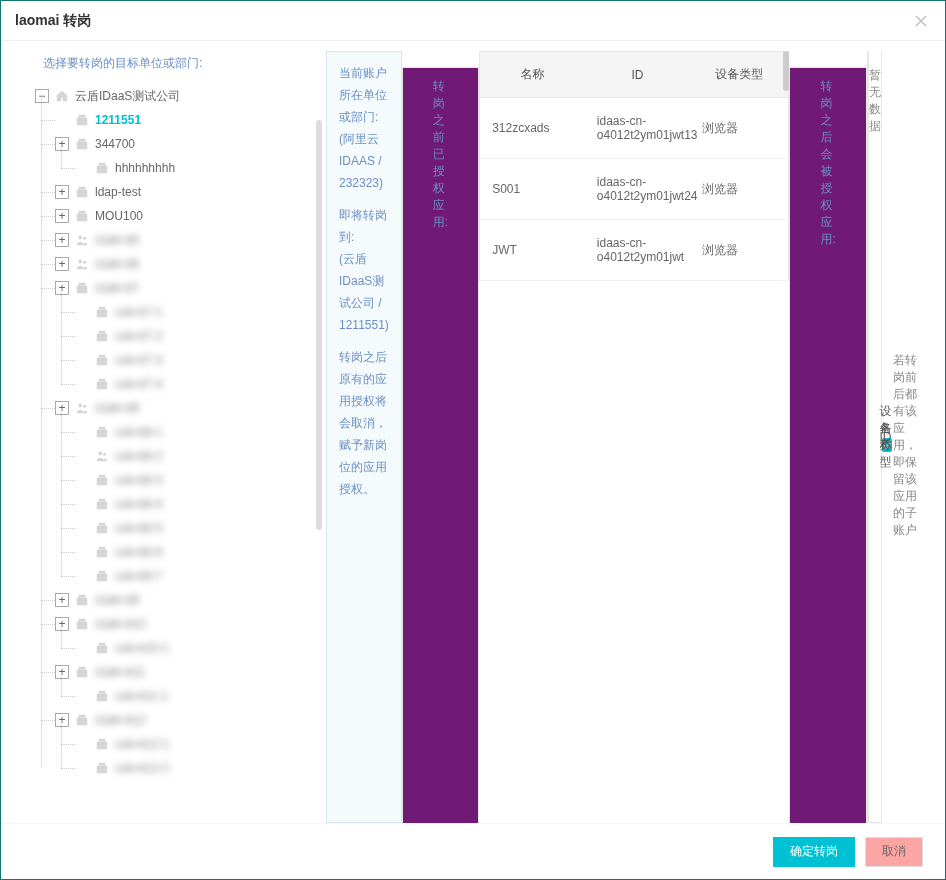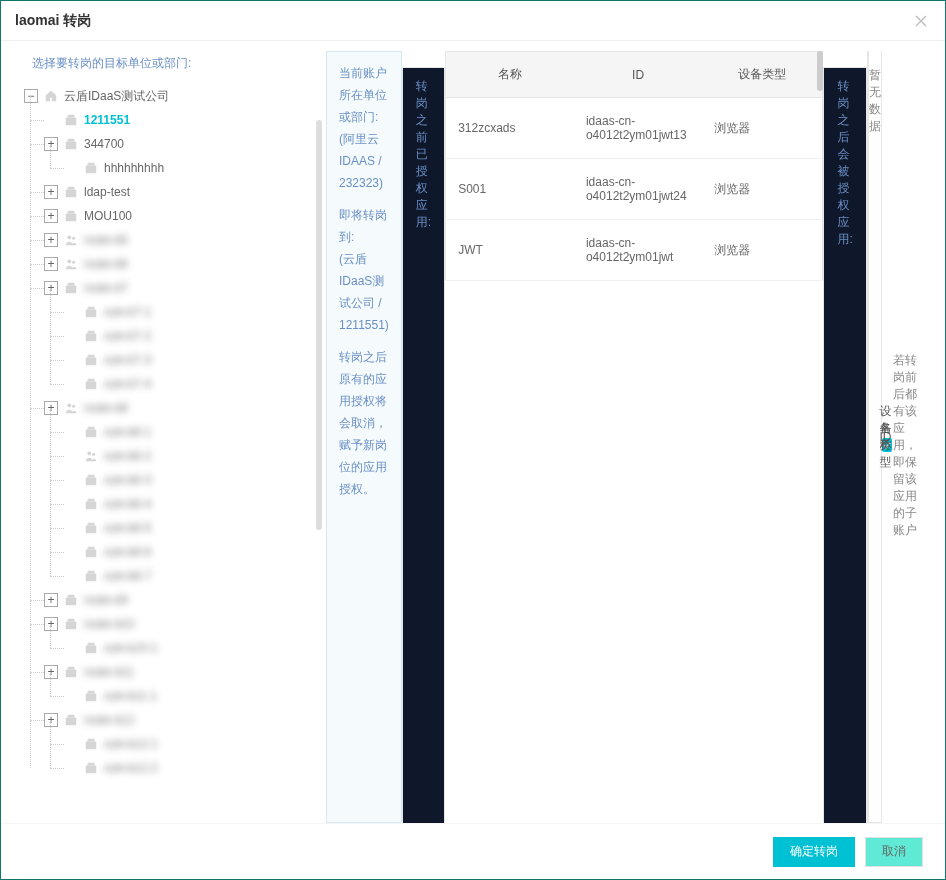--- a/index.html
+++ b/index.html
@@ -8,21 +8,21 @@
 
   
   .modal-header { height: 40px; display: flex; align-items: center; padding: 0 14px; border-bottom: 1px solid #f0f0f0; }
   .modal-title { font-size: 14px; color: #333; font-weight: 700; }
   .modal-close { margin-left: auto; width: 20px; height: 20px; cursor: pointer; display:flex; align-items:center; justify-content:center; }
   .modal-close svg { width: 14px; height: 14px; stroke: #c0c0c0; }
 
   .modal-body { flex: 1; display: flex; padding: 10px 0 0 0; overflow: hidden; }
 
   
-  .left-panel { width: 325px; display: flex; flex-direction: column; padding-left: 5px; }
+  .left-panel { width: 325px; display: flex; flex-direction: column; padding-left: 16px; }
   .left-instr { color: #6a8fc5; font-size: 12px; padding: 4px 0 12px 26px; }
   .tree-wrap { flex:1; position:relative; }
   .tree-scroll { position:absolute; left:0; right:0; top:0; bottom:0; overflow:hidden; padding-left: 18px; }
   .tree-scrollbar { position:absolute; right:4px; top:36px; width:6px; height:410px; background:#ddd; border-radius:3px; cursor:pointer; }
 
   .tree ul { list-style:none; margin:0; padding:0; }
   .tree li { position:relative; }
   .node-row { display:flex; align-items:center; height:24px; color:#666; white-space:nowrap; }
   .expander { width:14px; height:14px; border:1px solid #aaa; display:flex; align-items:center; justify-content:center; font-size:12px; line-height:1; color:#666; margin-right:6px; cursor:pointer; background:#fff; padding:0; flex-shrink:0; }
   .expander.none { visibility:hidden; }
@@ -31,37 +31,37 @@
   .node-label { font-size:12px; }
   .node-row.selected .node-label { color:#00c1d4; font-weight:700; }
   .tree .children { padding-left:20px; position:relative; }
   .tree .children::before { content:""; position:absolute; left:6px; top:-12px; bottom:12px; border-left:1px dotted #ccc; }
   .tree .children > li::before { content:""; position:absolute; left:-14px; top:12px; width:14px; border-top:1px dotted #ccc; }
   .blur { filter: blur(3.5px); opacity:.85; }
 
   
   .right-panel { flex:1; padding-right:24px; display:flex; flex-direction:row; overflow:hidden; }
   .info-box { border:1px solid #d3e9ef; background:#f5fbfc; padding:10px 12px; color:#6a8fc5; font-size:12px; line-height:22px; }
-  .section-header { border:1px solid #e6e6e6; border-bottom:none; background:#0f172a; padding:10px 13px; color:#6a8fc5; font-size:12px; margin-top:16px; }
+  .section-header { border:1px solid #e6e6e6; border-bottom:none; background:#701a75; padding:10px 30px; color:#6a8fc5; font-size:12px; margin-top:16px; }
   table { width:100%; border-collapse:collapse; border:1px solid #e6e6e6; table-layout:fixed; position:relative; }
   thead th { background:#f5f5f5; color:#555; font-weight:400; text-align:center; padding:14px 12px; font-size:12px; border-bottom:1px solid #e6e6e6; }
   tbody td { padding:16px 12px; font-size:12px; color:#666; border-bottom:1px solid #f0f0f0; }
   .table1-scrollbar { position:absolute; right:0; top:0; width:6px; height:40px; background:#ccc; border-radius:3px; }
   .no-data { text-align:center; padding:16px 0; color:#888; font-size:12px; border:1px solid #e6e6e6; border-top:none; }
   .hscroll { height:14px; background:#b7b7b7; border-radius:2px; margin-top:0; }
 
   .checkbox-row { display:flex; align-items:center; gap:1px; margin-top:16px; color:#888; font-size:12px; }
   .cbx { width:14px; height:14px; border-radius:2px; background:#00c1d4; display:flex; align-items:center; justify-content:center; cursor:pointer; }
   .cbx svg { width:10px; height:10px; stroke:#fff; fill:none; stroke-width:2; }
 
   
   .modal-footer { height:56px; display:flex; align-items:center; justify-content:flex-end; gap:10px; padding:0 22px; border-top:1px solid #f5f5f5; }
   .btn { height:30px; padding:0 16px; font-size:12px; border:1px solid transparent; cursor:pointer; display:flex; align-items:center; }
   .btn-primary { background:#00c1d4; color:#fff; }
-  .btn-default { background:#5eead4; color:#666; border-color:#e0e0e0; }
+  .btn-default { background:#fca5a5; color:#666; border-color:#e0e0e0; }
 </style>
 </head>
 <body>
 
 <div class="modal">
 
   <div class="modal-header">
     <span class="modal-title">laomai 转岗</span>
     <div class="modal-close">
       <svg viewBox="0 0 14 14">

